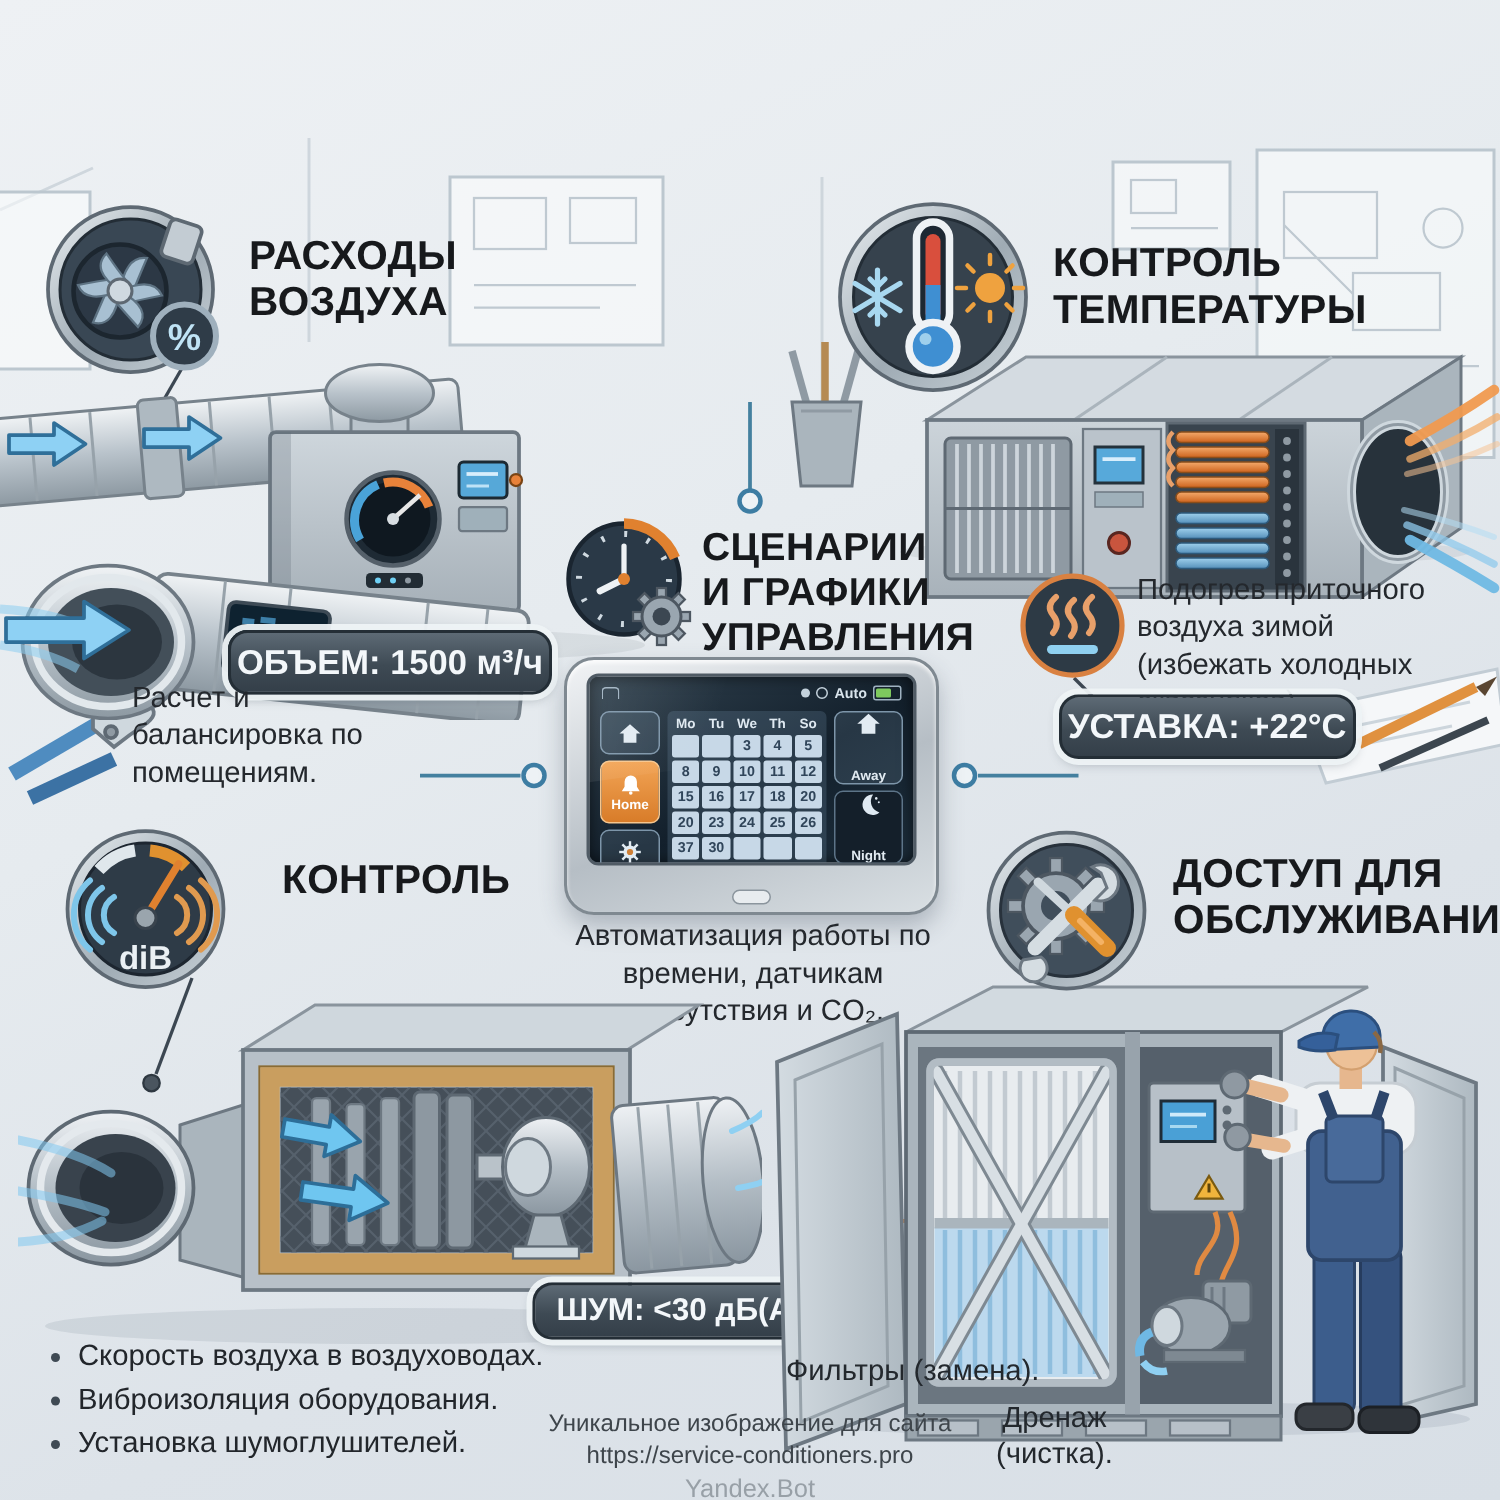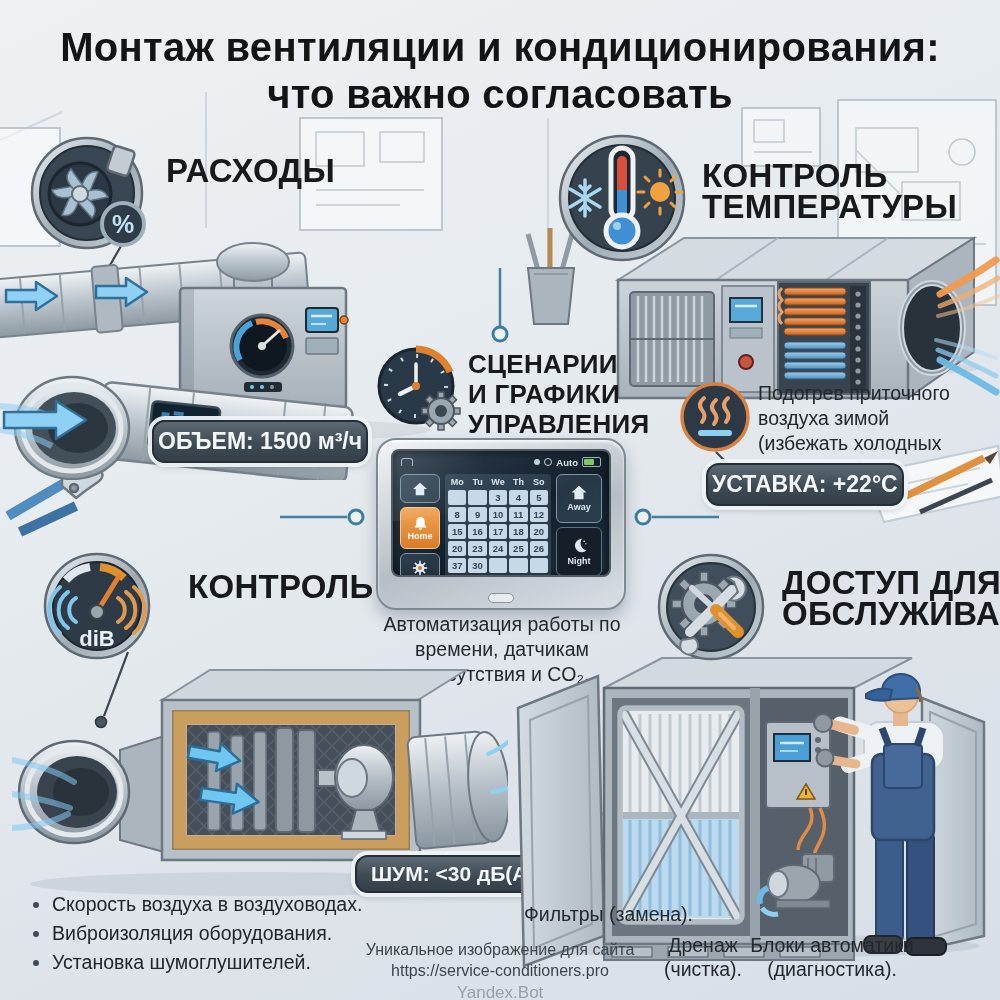--- a/index.html
+++ b/index.html
@@ -4,21 +4,21 @@
 <style>
   html,body{margin:0;padding:0;background:#cfd6dc;}
   .canvas{position:relative;width:1000px;height:1000px;overflow:hidden;
     background:linear-gradient(155deg,#eef1f4 0%,#e6ebef 40%,#dde3e9 70%,#d8dfe6 100%);
     font-family:"Liberation Sans",sans-serif;color:#1b1f23;}
   .abs{position:absolute;}
   svg{display:block;}
   
   .title{left:0;right:0;top:24px;text-align:center;font-weight:bold;font-size:40px;line-height:47px;
     color:#121416;letter-spacing:.3px;text-shadow:0 1px 0 rgba(255,255,255,.55);}
-  .hdr{font-weight:bold;font-size:33px;line-height:31px;color:#17191c;letter-spacing:.3px;}
+  .hdr{font-weight:bold;font-size:27px;line-height:31px;color:#17191c;letter-spacing:.3px;}
   .hdr.small{font-size:26px;line-height:30px;}
   .note{font-size:19.5px;line-height:25px;color:#24282d;}
   .badge{background:linear-gradient(#5d6a75,#3e4a54 55%,#343f49);color:#f3f7fa;font-weight:bold;
     font-size:23px;padding:6px 4px;border-radius:13px;border:2px solid #242e36;white-space:nowrap;
     box-shadow:0 0 0 4px rgba(238,243,246,.95),0 3px 7px rgba(40,55,65,.35);}
   .badge.noise{font-size:21px;padding:5px 14px;margin-left:24px;}
   .bullets{margin:0;padding-left:22px;font-size:19.5px;line-height:29px;color:#22262b;}
   .bullets li::marker{color:#3f4a54;}
   .callout{font-size:19.5px;line-height:24px;color:#23282d;}
   .center{text-align:center;}
@@ -42,21 +42,21 @@
   .t-batt{width:17px;height:8px;border:1.5px solid #9fb2c1;border-radius:2px;position:relative;}
   .t-batt i{position:absolute;left:1px;top:1px;bottom:1px;width:10px;background:#7ec95e;border-radius:1px;}
   .t-main{display:flex;gap:5px;padding:4px 7px 0;}
   .t-col{width:40px;display:flex;flex-direction:column;gap:4px;}
   .t-col-r{width:46px;}
   .t-btn{height:27px;border:1.5px solid #7d95a9;border-radius:6px;background:rgba(150,182,206,.16);
     display:flex;align-items:center;justify-content:center;flex-direction:column;}
   .t-btn span{font-size:9px;font-weight:bold;color:#e2ebf2;line-height:10px;}
   .t-btn-home{height:40px;background:linear-gradient(#f2a455,#d87c29);border-color:#f6c68e;gap:1px;}
   .t-btn-home span{color:#fff;}
-  .t-btn-tall{height:47px;gap:2px;}
+  .t-btn-tall{height:47px;gap:2px;justify-content:space-between;}
   .t-btn-night{background:#141f2a;border-color:#5d7488;}
   .t-cal{flex:1;display:grid;grid-template-columns:repeat(5,1fr);gap:2px;align-content:start;
     background:rgba(125,155,180,.22);padding:3px;border-radius:4px;}
   .t-h{font-size:9px;font-weight:bold;color:#dfe9f1;text-align:center;line-height:11px;}
   .t-d{background:#c7d8e7;border-radius:2px;font-size:9.5px;font-weight:bold;color:#30455a;
     text-align:center;line-height:15px;height:15px;}
   .t-chin{position:absolute;left:0;right:0;bottom:5px;display:flex;justify-content:center;}
   .t-home-key{width:24px;height:8px;border-radius:5px;border:1.5px solid #8b959d;background:#e8ecef;}
 </style>
 </head>
@@ -148,24 +148,20 @@
       <circle cx="711" cy="685" r="5.5" fill="#4a555f" stroke="#2e3841" stroke-width="1.5"></circle>
       <circle cx="636" cy="814" r="5.5" fill="#e0823a" stroke="#8a4d1a" stroke-width="1.5"></circle>
       <polyline points="630,814 590,814 590,896" stroke="#dd8a4a" stroke-width="2.6"></polyline>
       <circle cx="747" cy="877" r="5.5" fill="#e0823a" stroke="#8a4d1a" stroke-width="1.5"></circle>
       <line x1="743" y1="882" x2="703" y2="930" stroke="#dd8a4a" stroke-width="2.6"></line>
       <circle cx="822" cy="850" r="5.5" fill="#e0823a" stroke="#8a4d1a" stroke-width="1.5"></circle>
       <line x1="822" y1="856" x2="822" y2="928" stroke="#dd8a4a" stroke-width="2.6"></line>
     </g>
   </svg>
 
-  <div class="abs title">
-    <div>Монтаж вентиляции и кондиционирования:</div>
-    <div>что важно согласовать</div>
-  </div>
 
   <svg class="abs" style="left:0;top:216px;" width="420" height="264" viewBox="0 0 420 264">
     <defs>
       <linearGradient id="d-metal" x1="0" y1="0" x2="0" y2="1">
         <stop offset="0" stop-color="#f0f3f5"></stop>
           <stop offset=".5" stop-color="#b9c3cb"></stop>
           <stop offset="1" stop-color="#8d99a2"></stop>
       </linearGradient>
       <linearGradient id="d-box" x1="0" y1="0" x2="0" y2="1">
         <stop offset="0" stop-color="#ced6dc"></stop>
@@ -255,22 +251,24 @@
       <path d="M56 64 q-23 9 -28 -4 q15 -3 24 -4 z"></path>
       <path d="M56 64 q-20 -14 -9 -25 q8 12 14 19 z"></path>
     </g>
     <circle cx="56" cy="64" r="8" fill="#cfd9e0" stroke="#5e6973" stroke-width="2"></circle>
     <circle cx="99" cy="94" r="21" fill="#2f3c48" stroke="#9fb0bd" stroke-width="4"></circle>
     <text x="99" y="103" text-anchor="middle" font-size="25" font-weight="bold" fill="#bfe3f5">%</text>
   </svg>
 
   <div class="abs hdr" style="left:166px;top:155px;">
     <div>РАСХОДЫ</div>
+    <div>ВОЗДУХА</div>
   </div>
   <div class="abs badge" style="left:152px;top:420px;">ОБЪЕМ: 1500 м³/ч</div>
+  <div class="abs note" style="left:88px;top:453px;width:205px;">Расчет и балансировка по помещениям.</div>
 
   <svg class="abs" style="left:588px;top:222px;" width="412" height="196" viewBox="0 0 412 196">
     <defs>
       <linearGradient id="a-face" x1="0" y1="0" x2="0" y2="1">
         <stop offset="0" stop-color="#ccd4da"></stop>
           <stop offset="1" stop-color="#a8b2ba"></stop>
       </linearGradient>
       <linearGradient id="a-tubeO" x1="0" y1="0" x2="0" y2="1">
         <stop offset="0" stop-color="#f4aa6c"></stop>
           <stop offset="1" stop-color="#cd631d"></stop>
@@ -757,21 +755,20 @@
     </g>
   </svg>
 
   <div class="abs hdr" style="left:782px;top:567px;">
     <div>ДОСТУП ДЛЯ</div>
     <div>ОБСЛУЖИВАНИЯ</div>
   </div>
 
   <div class="abs callout" style="left:524px;top:902px;">Фильтры (замена).</div>
   <div class="abs callout center" style="left:648px;top:933px;width:110px;">Дренаж (чистка).</div>
-  <div class="abs callout center" style="left:742px;top:933px;width:180px;">Блоки автоматики (диагностика).</div>
 
   <div class="abs footer1">
     <div>Уникальное изображение для сайта</div>
     <div>https://service-conditioners.pro</div>
     <div class="footer3">Yandex.Bot</div>
   </div>
 
 </div>
 
 </body></html>

